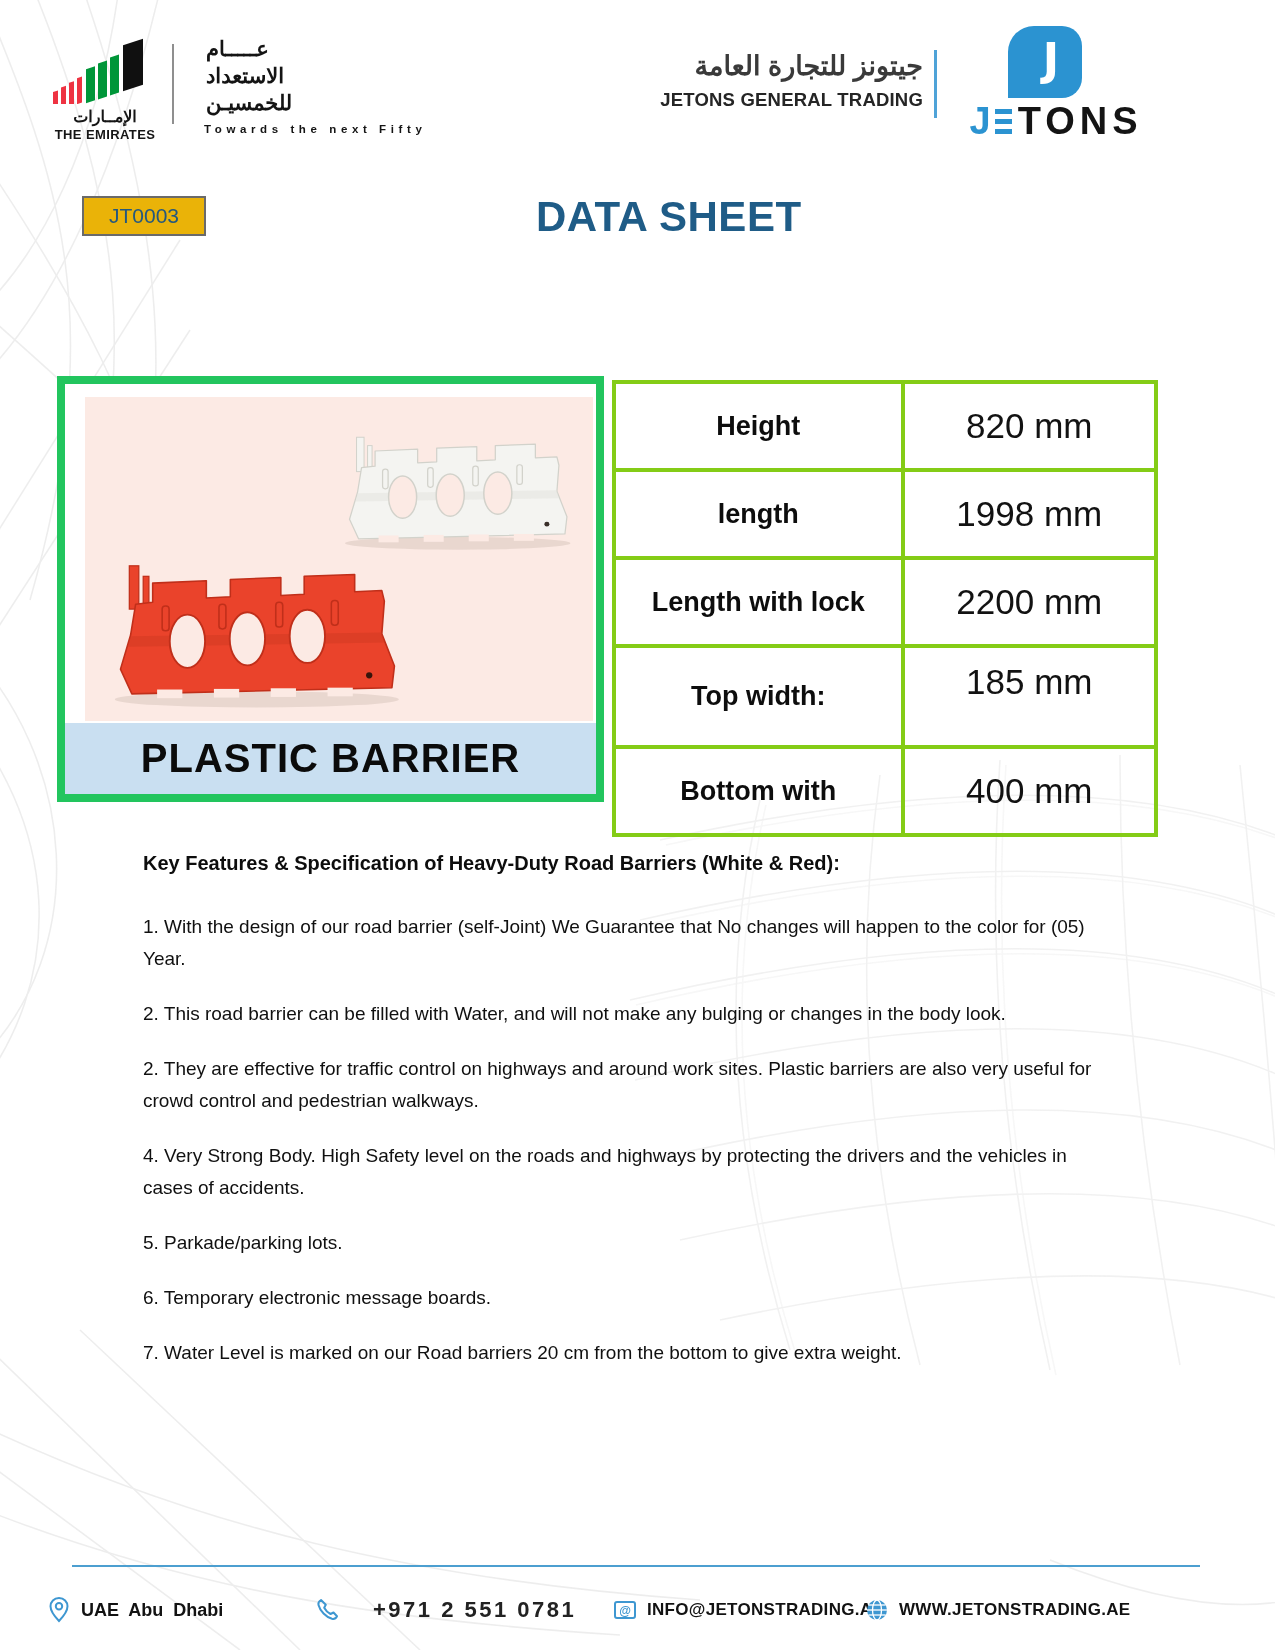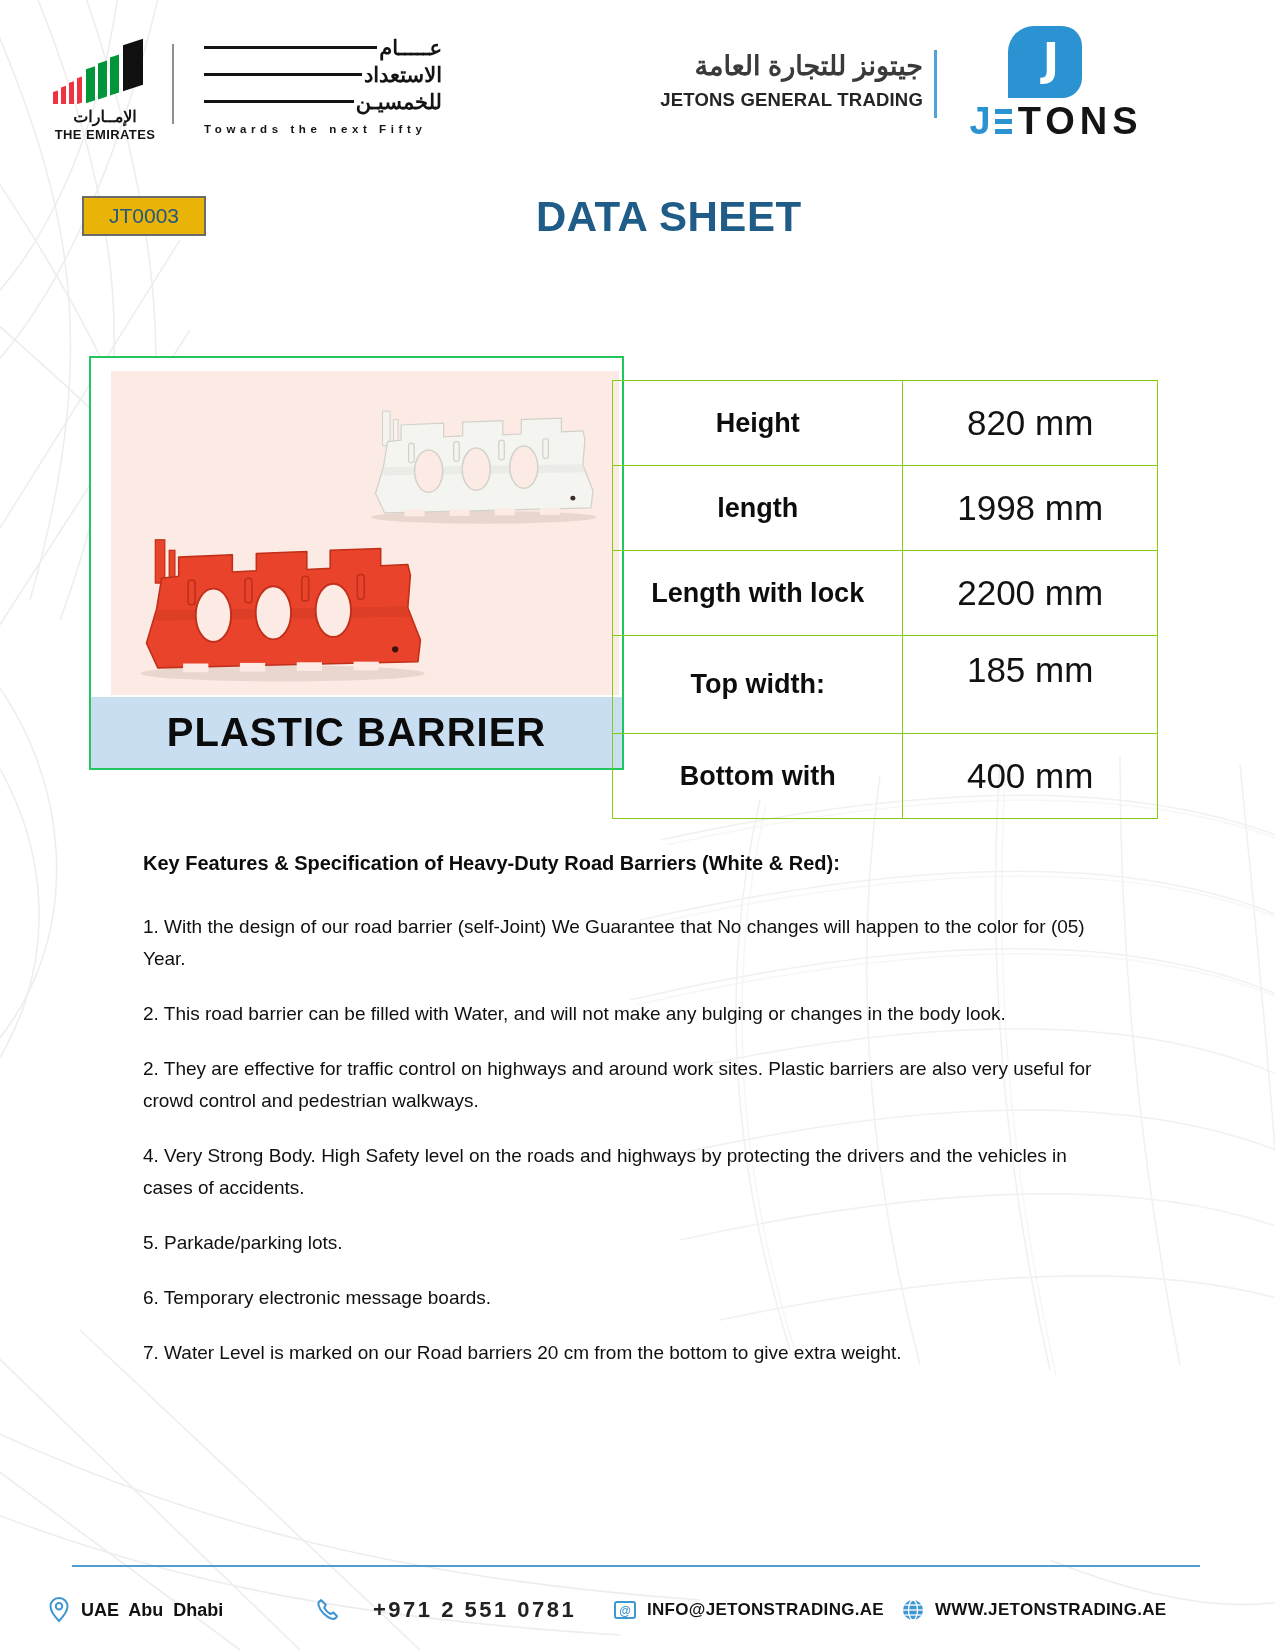--- a/index.html
+++ b/index.html
@@ -10,67 +10,67 @@
   .abs{position:absolute;}
   
   #bg-pattern{position:absolute;inset:0;z-index:0;pointer-events:none;}
   #content{position:absolute;inset:0;z-index:1;}
   
   .emirates-logo{left:46px;top:28px;width:118px;text-align:center;}
   .emirates-logo .ar{font-size:16px;font-weight:bold;color:#151515;direction:rtl;line-height:18px;}
   .emirates-logo .en{font-size:13px;font-weight:bold;color:#151515;letter-spacing:.4px;margin-top:1px;}
   .logo-divider{left:172px;top:44px;width:2px;height:80px;background:#8f8f8f;}
   .fifty-logo{left:204px;top:34px;width:238px;}
-  .fifty-row{display:flex;align-items:center;height:27px;}
+  .fifty-row{display:flex;align-items:flex-start;height:27px;flex-direction:column;}
   .fifty-row .rule{flex:1;height:3.5px;background:#141414;}
   .fifty-row .ar{font-size:21px;font-weight:bold;color:#141414;direction:rtl;margin-left:2px;white-space:nowrap;}
   .fifty-tagline{margin-top:8px;font-size:11.5px;font-weight:bold;color:#141414;letter-spacing:4.6px;white-space:nowrap;}
   .company-block{left:655px;top:50px;width:268px;text-align:right;}
   .company-block .ar{font-size:27px;font-weight:bold;color:#3a3a3a;direction:rtl;line-height:32px;}
   .company-block .en{font-size:18.5px;font-weight:bold;color:#252525;letter-spacing:.2px;margin-top:7px;}
   .brand-divider{left:934px;top:50px;width:2.5px;height:68px;background:#4fa3d8;}
   .jetons-mark{left:1008px;top:26px;width:74px;height:72px;background:#2b93d1;
     border-radius:26px 20px 20px 0;display:flex;align-items:center;justify-content:center;}
   .jetons-mark span{color:#fff;font-size:44px;font-weight:bold;font-family:"DejaVu Sans",sans-serif;transform:translate(6px,-3px);}
   .jetons-wordmark{left:958px;top:100px;width:196px;display:flex;align-items:center;justify-content:center;}
   .jetons-wordmark .j{color:#2b93d1;font-size:38px;font-weight:bold;}
   .jetons-ebars{display:flex;flex-direction:column;gap:4.5px;margin:0 6px 0 4px;}
   .jetons-ebars i{display:block;width:17px;height:5.5px;background:#2b93d1;}
   .jetons-wordmark .rest{color:#141414;font-size:38px;font-weight:bold;letter-spacing:5px;}
   
   .code-box{left:82px;top:196px;width:120px;height:36px;border:2px solid #6a6a6a;background:#eab308;
     text-align:center;line-height:36px;font-size:21px;color:#24587e;}
   .sheet-title{left:536px;top:193px;font-size:42px;font-weight:bold;color:#1f5c87;letter-spacing:.5px;white-space:nowrap;}
   
-  .product-card{left:57px;top:356px;width:531px;height:410px;border:2px solid #22c55e;background:#fff;margin-left:32px;}
+  .product-card{left:57px;top:376px;width:531px;height:410px;border:8px solid #22c55e;background:#fff;}
   .product-image{position:absolute;left:20px;top:13px;right:3px;bottom:73px;background:#fceae4;}
   .product-image svg{width:100%;height:100%;display:block;}
   .product-band{position:absolute;left:0;right:0;bottom:0;height:71px;background:#c9dff1;
     display:flex;align-items:center;justify-content:center;}
   .product-band span{font-size:40px;font-weight:bold;color:#0b0b0b;letter-spacing:1px;}
   .b-white{--body:#f4f4f1;--edge:#d2d2cb;--shade:#e4e4de;--hole:#fceae4;}
   .b-red{--body:#ea432b;--edge:#c02f1a;--shade:#d23a22;--hole:#fceae4;}
   
   .spec-table{left:612px;top:380px;width:546px;border-collapse:collapse;}
-  .spec-table td{border:1px solid #84cc16;height:82px;text-align:center;vertical-align:middle;background:transparent;}
+  .spec-table td{border:4px solid #84cc16;height:82px;text-align:center;vertical-align:middle;background:transparent;}
   .spec-table td.lbl{width:291px;font-weight:bold;font-size:27px;color:#0d0d0d;}
   .spec-table td.val{width:255px;font-size:35px;color:#121212;}
   .spec-table td.v-top{vertical-align:top;padding-top:14px;}
   
   .features{left:143px;top:852px;width:952px;}
   .features h2{margin:0 0 36px 0;font-size:20px;font-weight:bold;color:#0d0d0d;}
   .features p{margin:0 0 23px 0;font-size:19px;line-height:32px;color:#101010;}
   
   .footer-line{left:72px;top:1565px;width:1128px;height:2px;background:#4c9fd0;}
   .f-item{display:flex;align-items:center;gap:9px;position:absolute;top:1592px;height:36px;}
   .f-item svg{flex:0 0 auto;}
   .f-loc{left:46px;}  .f-loc span{font-size:18px;font-weight:bold;color:#121212;word-spacing:5px;}
   .f-phone{left:315px;gap:32px;} .f-phone span{font-size:22px;font-weight:bold;color:#222;letter-spacing:2.5px;white-space:nowrap;}
   .f-mail{left:612px;}  .f-mail span{font-size:17px;font-weight:bold;color:#121212;letter-spacing:.3px;}
-  .f-web{left:900px;}   .f-web span{font-size:17px;font-weight:bold;color:#121212;letter-spacing:.3px;}
+  .f-web{left:864px;}   .f-web span{font-size:17px;font-weight:bold;color:#121212;letter-spacing:.3px;}
 </style>
 </head>
 <body>
 
 <svg id="bg-pattern" width="1275" height="1650" viewBox="0 0 1275 1650">
   <g fill="none" stroke="#ececec" stroke-width="1.6" opacity="0.9">
 
     <path d="M-20,-10 C60,180 110,320 30,600"></path>
     <path d="M30,-20 C120,200 150,380 60,620"></path>
     <path d="M80,-20 C170,240 180,420 110,640"></path>

